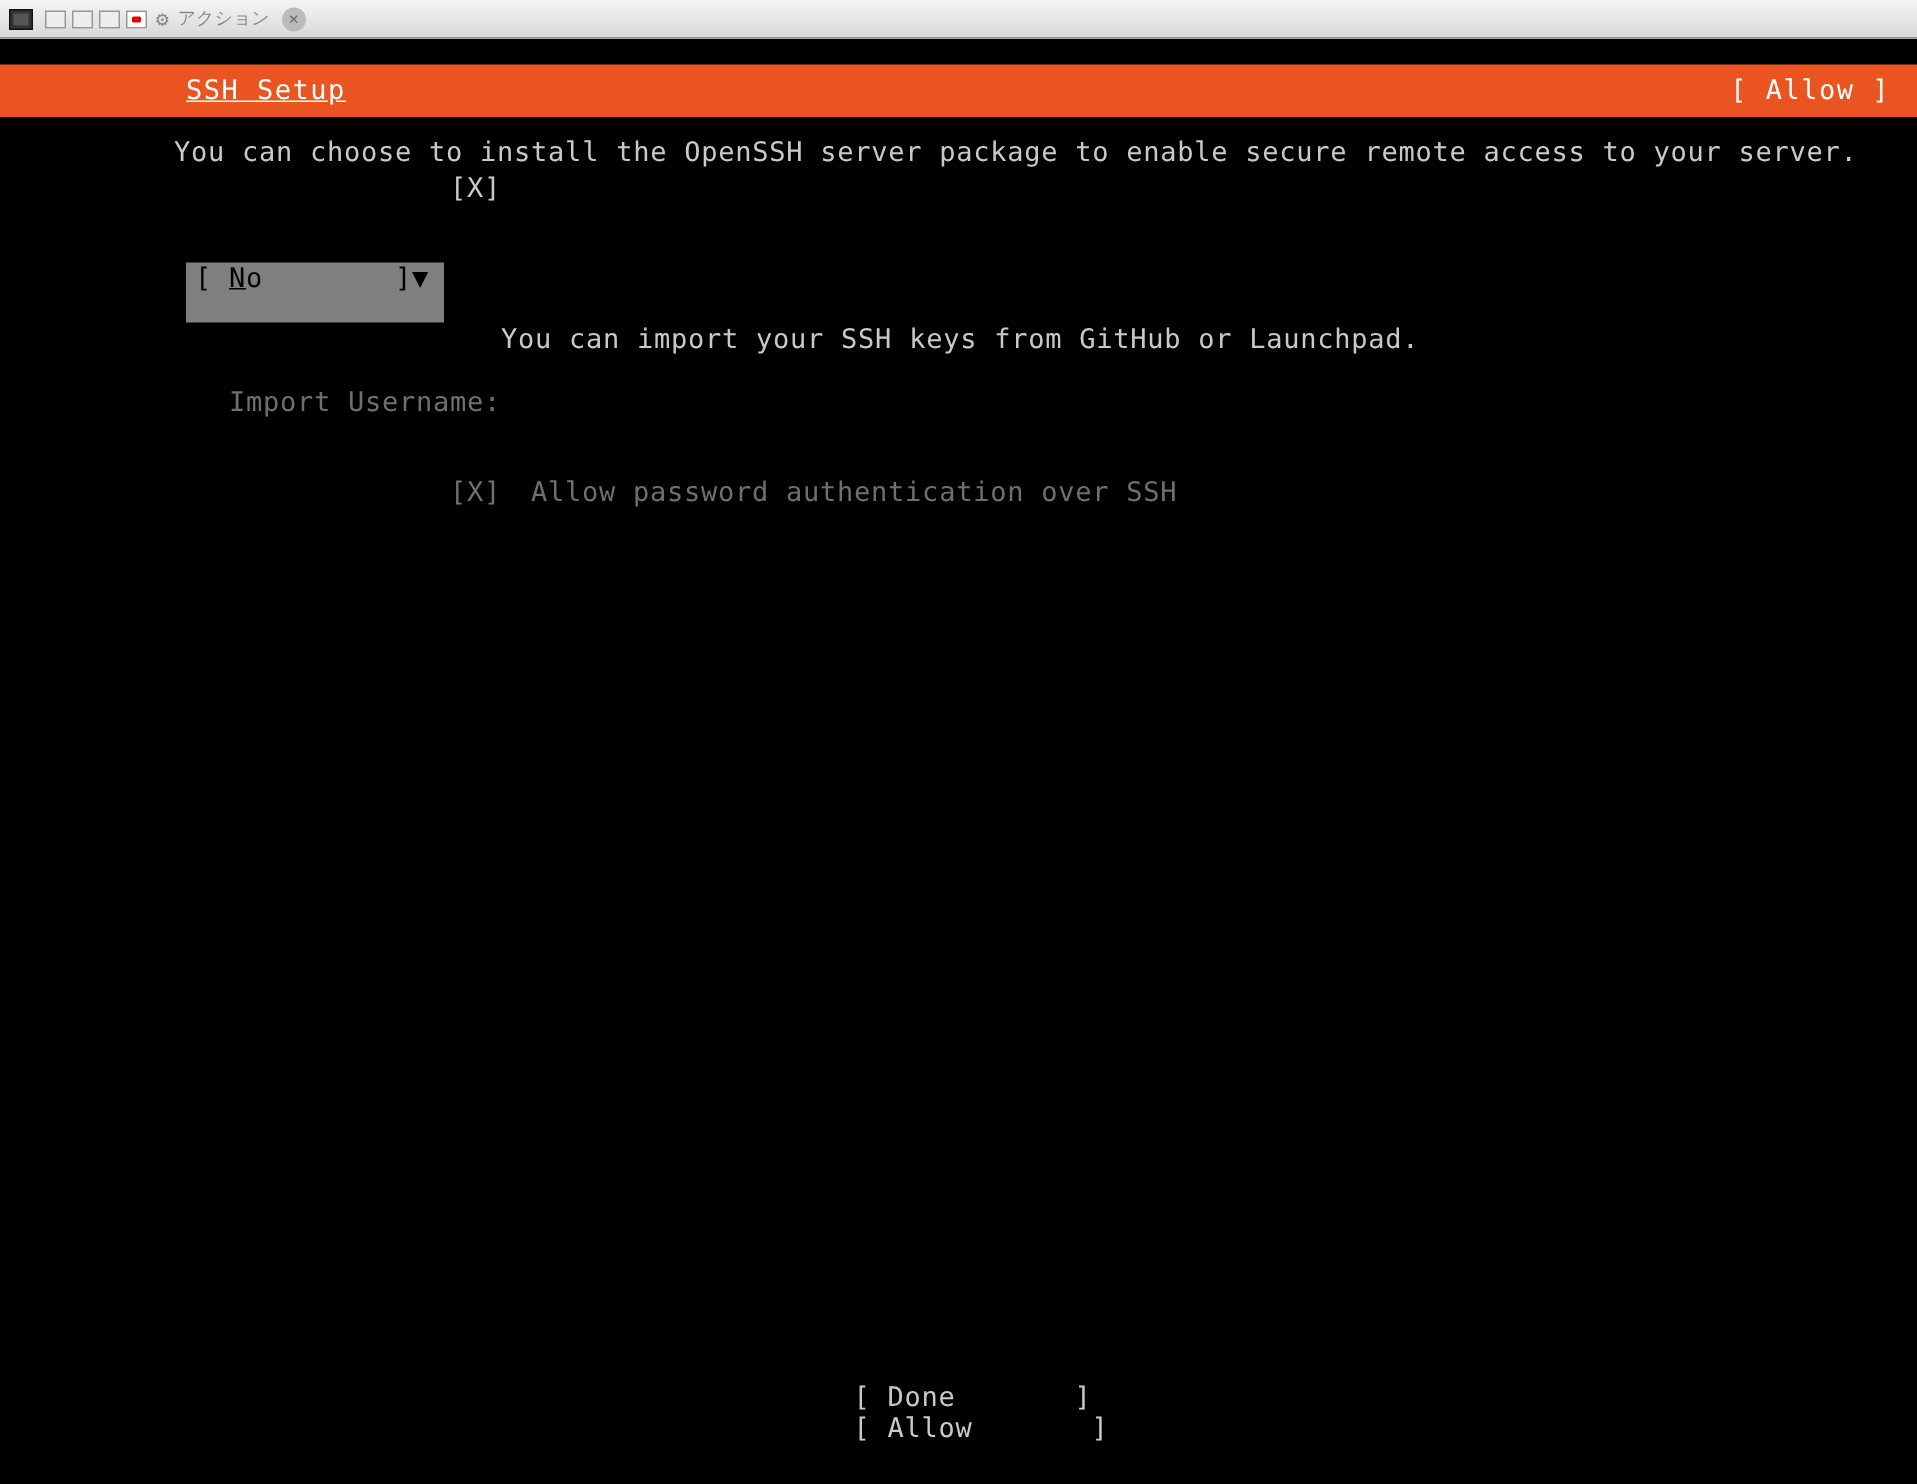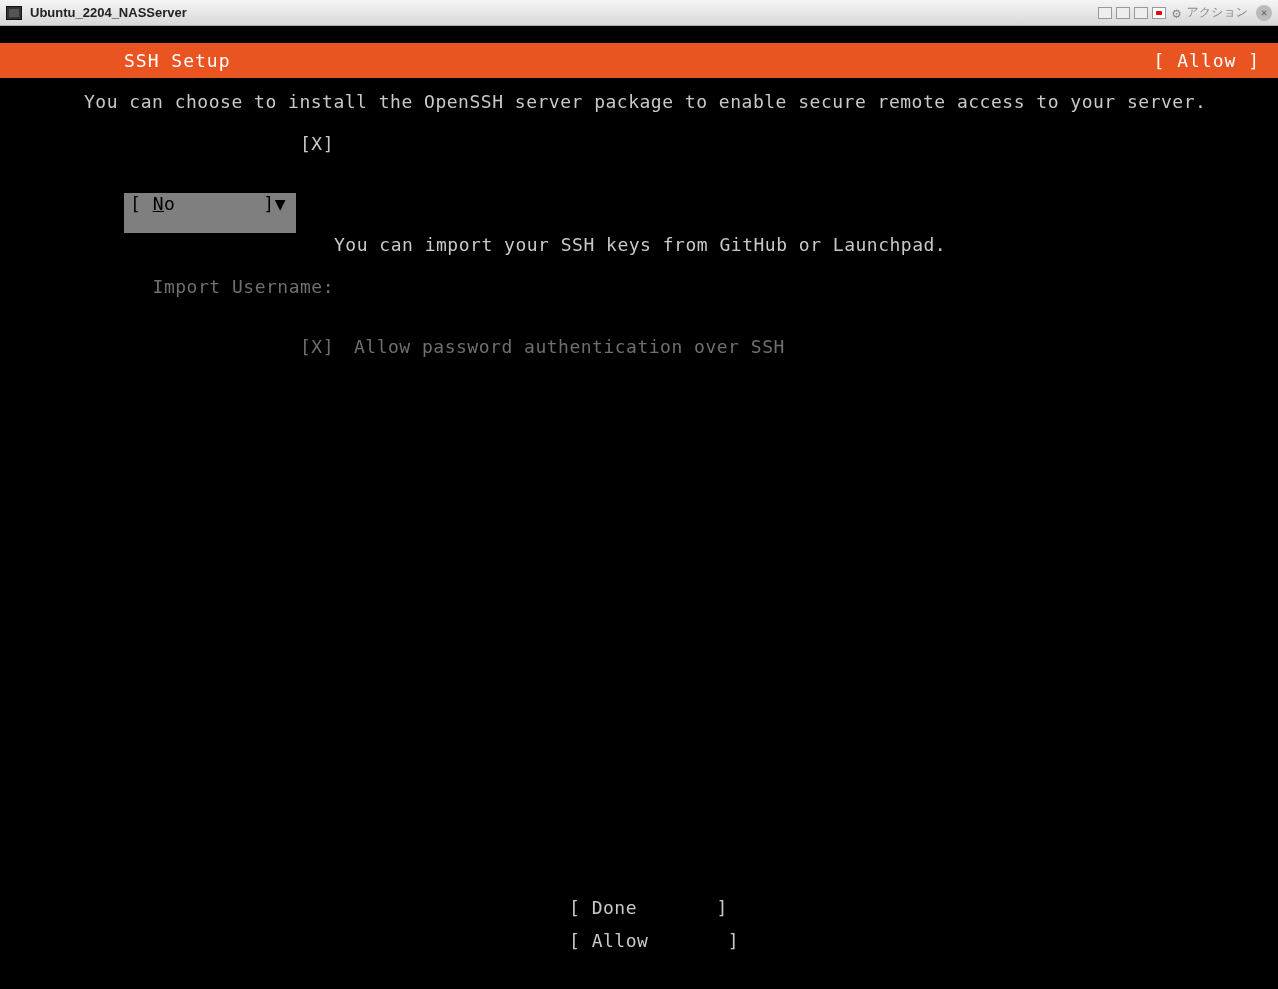--- a/index.html
+++ b/index.html
@@ -103,34 +103,34 @@
       display: flex;
       align-items: center;
       color: #fff;
       font-size: 18px;
       padding-left: 124px;
       padding-right: 18px;
     }
     .installer-header-title {
       flex: 1;
       letter-spacing: 1px;
+      text-decoration: underline;
     }
     .installer-header-help {
       letter-spacing: 1px;
     }
     .installer-body {
       padding-top: 12px;
       color: #c9c9c9;
       font-size: 18px;
       letter-spacing: 0.5px;
       line-height: 1.35;
     }
     .desc-line {
-      padding-left: 84px;
-      margin-bottom: 18px;
+      padding-left: 116px;
     }
     .form-row {
       display: flex;
       padding-left: 124px;
       min-height: 24px;
       margin-bottom: 0;
     }
     .form-label {
       width: 210px;
       text-align: right;
@@ -193,34 +193,33 @@
       bottom: 26px;
       left: 0;
       width: 100%;
       text-align: center;
       color: #c9c9c9;
       font-size: 18px;
       letter-spacing: 0.5px;
     }
     .footer-button {
       display: block;
-      margin: 12px auto;
+      margin: 0 auto;
       width: 140px;
       text-align: left;
       white-space: pre;
     }
   </style>
 </head>
 <body>
 
 <div class="vm-titlebar">
   <div class="vm-titlebar-icon">
     <div class="vm-titlebar-icon-inner"></div>
   </div>
-  <div class="vm-title">Ubuntu_2204_NASServer</div>
   <div class="vm-titlebar-right">
     <div class="vm-small-icon"></div>
     <div class="vm-small-icon"></div>
     <div class="vm-small-icon"></div>
     <div class="vm-small-icon red-dot"></div>
     <span class="vm-gear">⚙</span>
     <span class="vm-action-text">アクション</span>
     <div class="vm-close">✕</div>
   </div>
 </div>

